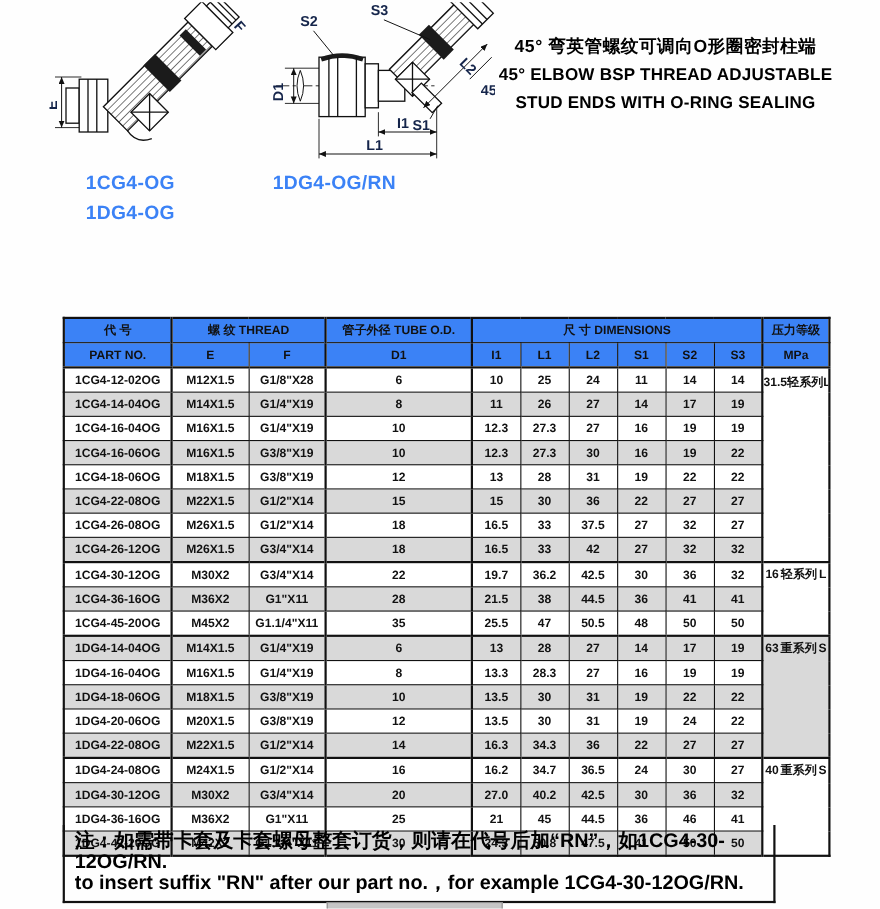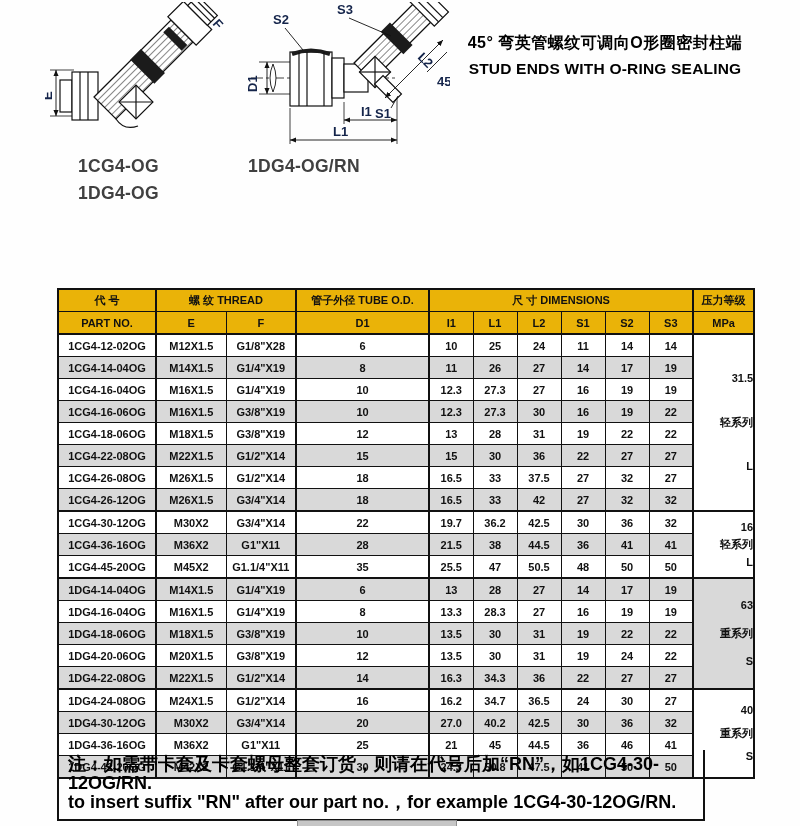--- a/index.html
+++ b/index.html
@@ -12,47 +12,47 @@
 
   
   .title-block{
     position:absolute;left:412px;top:30px;width:386px;
     text-align:center;font-weight:bold;color:#000000;
   }
   .title-block .cn{font-size:16px;line-height:26px;letter-spacing:.5px;}
   .title-block .en{font-size:15.5px;line-height:25px;letter-spacing:.2px;}
 
   
-  .models{position:absolute;top:153px;font-weight:bold;font-size:17.5px;line-height:27px;color:#404040;letter-spacing:.3px;}
+  .models{position:absolute;top:153px;font-weight:bold;font-size:17.5px;line-height:27px;color:#3b82f6;letter-spacing:.3px;}
   .models.left{left:78px;}
   .models.right{left:248px;}
 
   
   .drawings{position:absolute;left:45px;top:2px;}
   .drawings text{font-family:"Liberation Sans","DejaVu Sans",sans-serif;font-weight:bold;font-size:13px;fill:#14244a;stroke:none;}
 
   
   table.spec{
     position:absolute;left:57px;top:288px;
     border-collapse:collapse;table-layout:fixed;width:698px;
     border:2px solid #111;
   }
   table.spec td{
     border:1px solid #111;height:21px;padding:0;
     text-align:center;vertical-align:middle;
     font-size:11px;font-weight:bold;color:#111;
     white-space:nowrap;overflow:hidden;background:#fff;
   }
-  table.spec td.hdr{background:#eab308;}
+  table.spec td.hdr{background:#3b82f6;}
   table.spec tr.shade td{background:#d9d9d9;}
   table.spec td.mpa-cell{background:#fff;}
   table.spec td.bl2{border-left-width:2px;}
   table.spec td.bb2{border-bottom-width:2px;}
   table.spec tr.group-start td{border-top-width:2px;margin-top:10px;}
-  .mpa-stack{display:flex;flex-direction:column;justify-content:space-evenly;align-items:flex-end;}
+  .mpa-stack{display:flex;flex-direction:row;justify-content:space-evenly;align-items:flex-start;}
   .mpa-stack div{line-height:13px;}
 
   
   .note-box{
     position:absolute;left:57px;top:750px;width:648px;box-sizing:border-box;
     border:2px solid #111;border-top:none;
     padding:5px 8px 7px 9px;
     font-size:18px;font-weight:bold;line-height:19px;color:#000000;
   }
 
@@ -166,20 +166,21 @@
       <text x="116" y="114">I1</text>
 
       <line x1="45" y1="106" x2="45" y2="142" stroke-width="0.8"></line>
       <line x1="45" y1="138" x2="152" y2="138" stroke-width="0.9" marker-start="url(#arr)" marker-end="url(#arr)"></line>
       <text x="88" y="134">L1</text>
     </g>
   </svg>
 
   <div class="title-block">
     <div class="cn">45°  弯英管螺纹可调向O形圈密封柱端</div>
+    <div class="en">45°  ELBOW BSP THREAD ADJUSTABLE</div>
     <div class="en">STUD ENDS WITH O-RING SEALING</div>
   </div>
 
   <div class="models left">
     <div>1CG4-OG</div>
     <div>1DG4-OG</div>
   </div>
   <div class="models right">
     <div>1DG4-OG/RN</div>
   </div>

